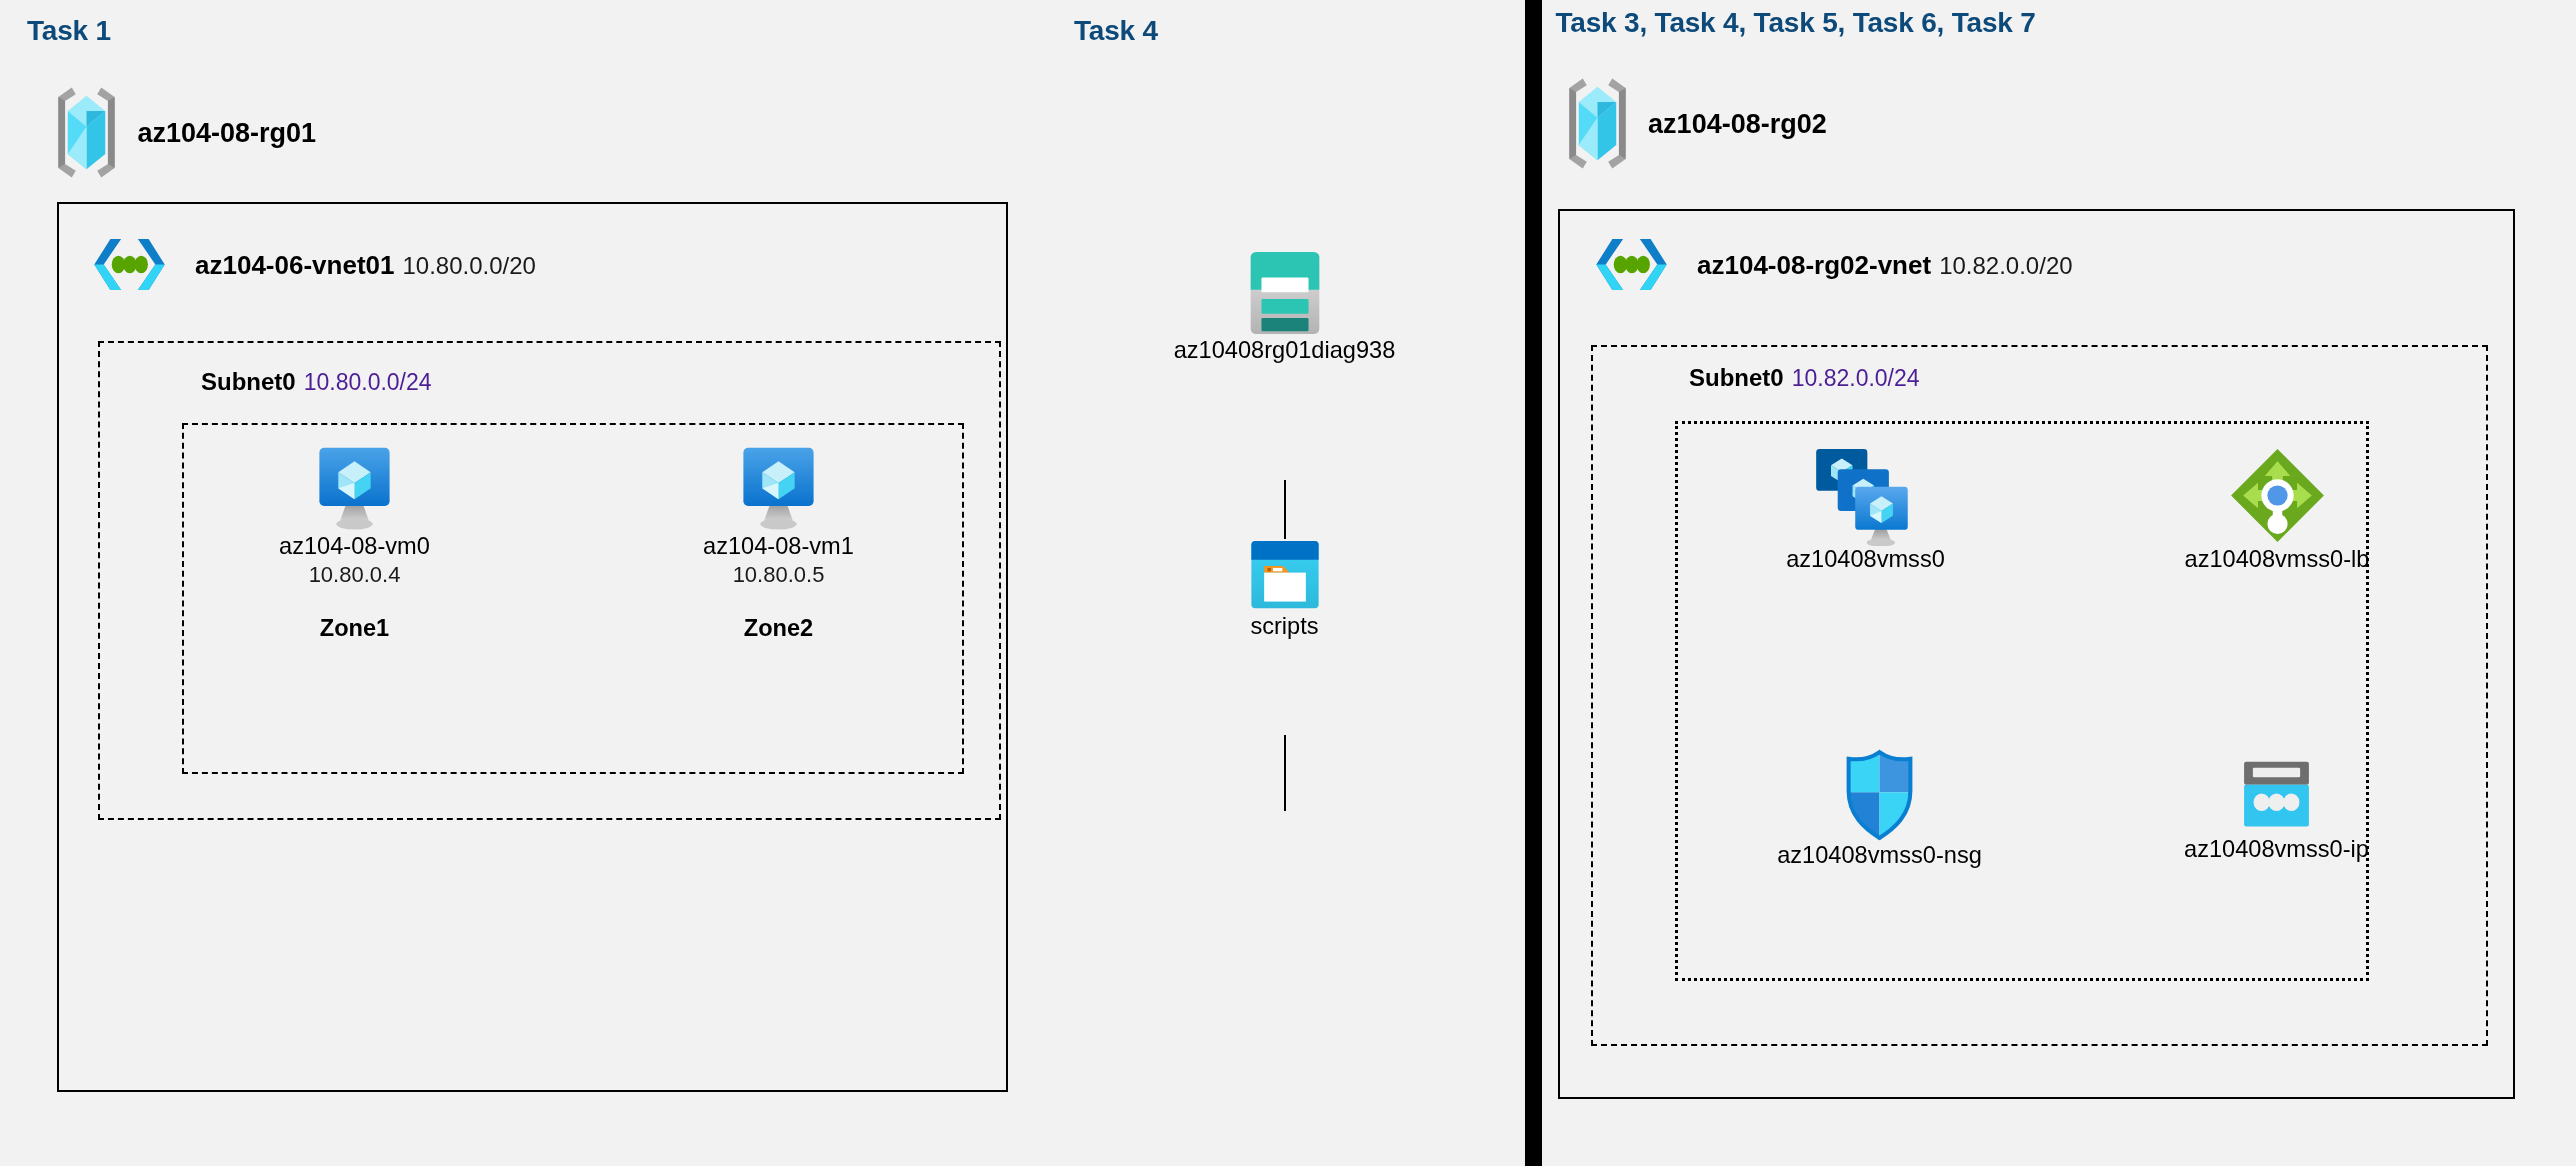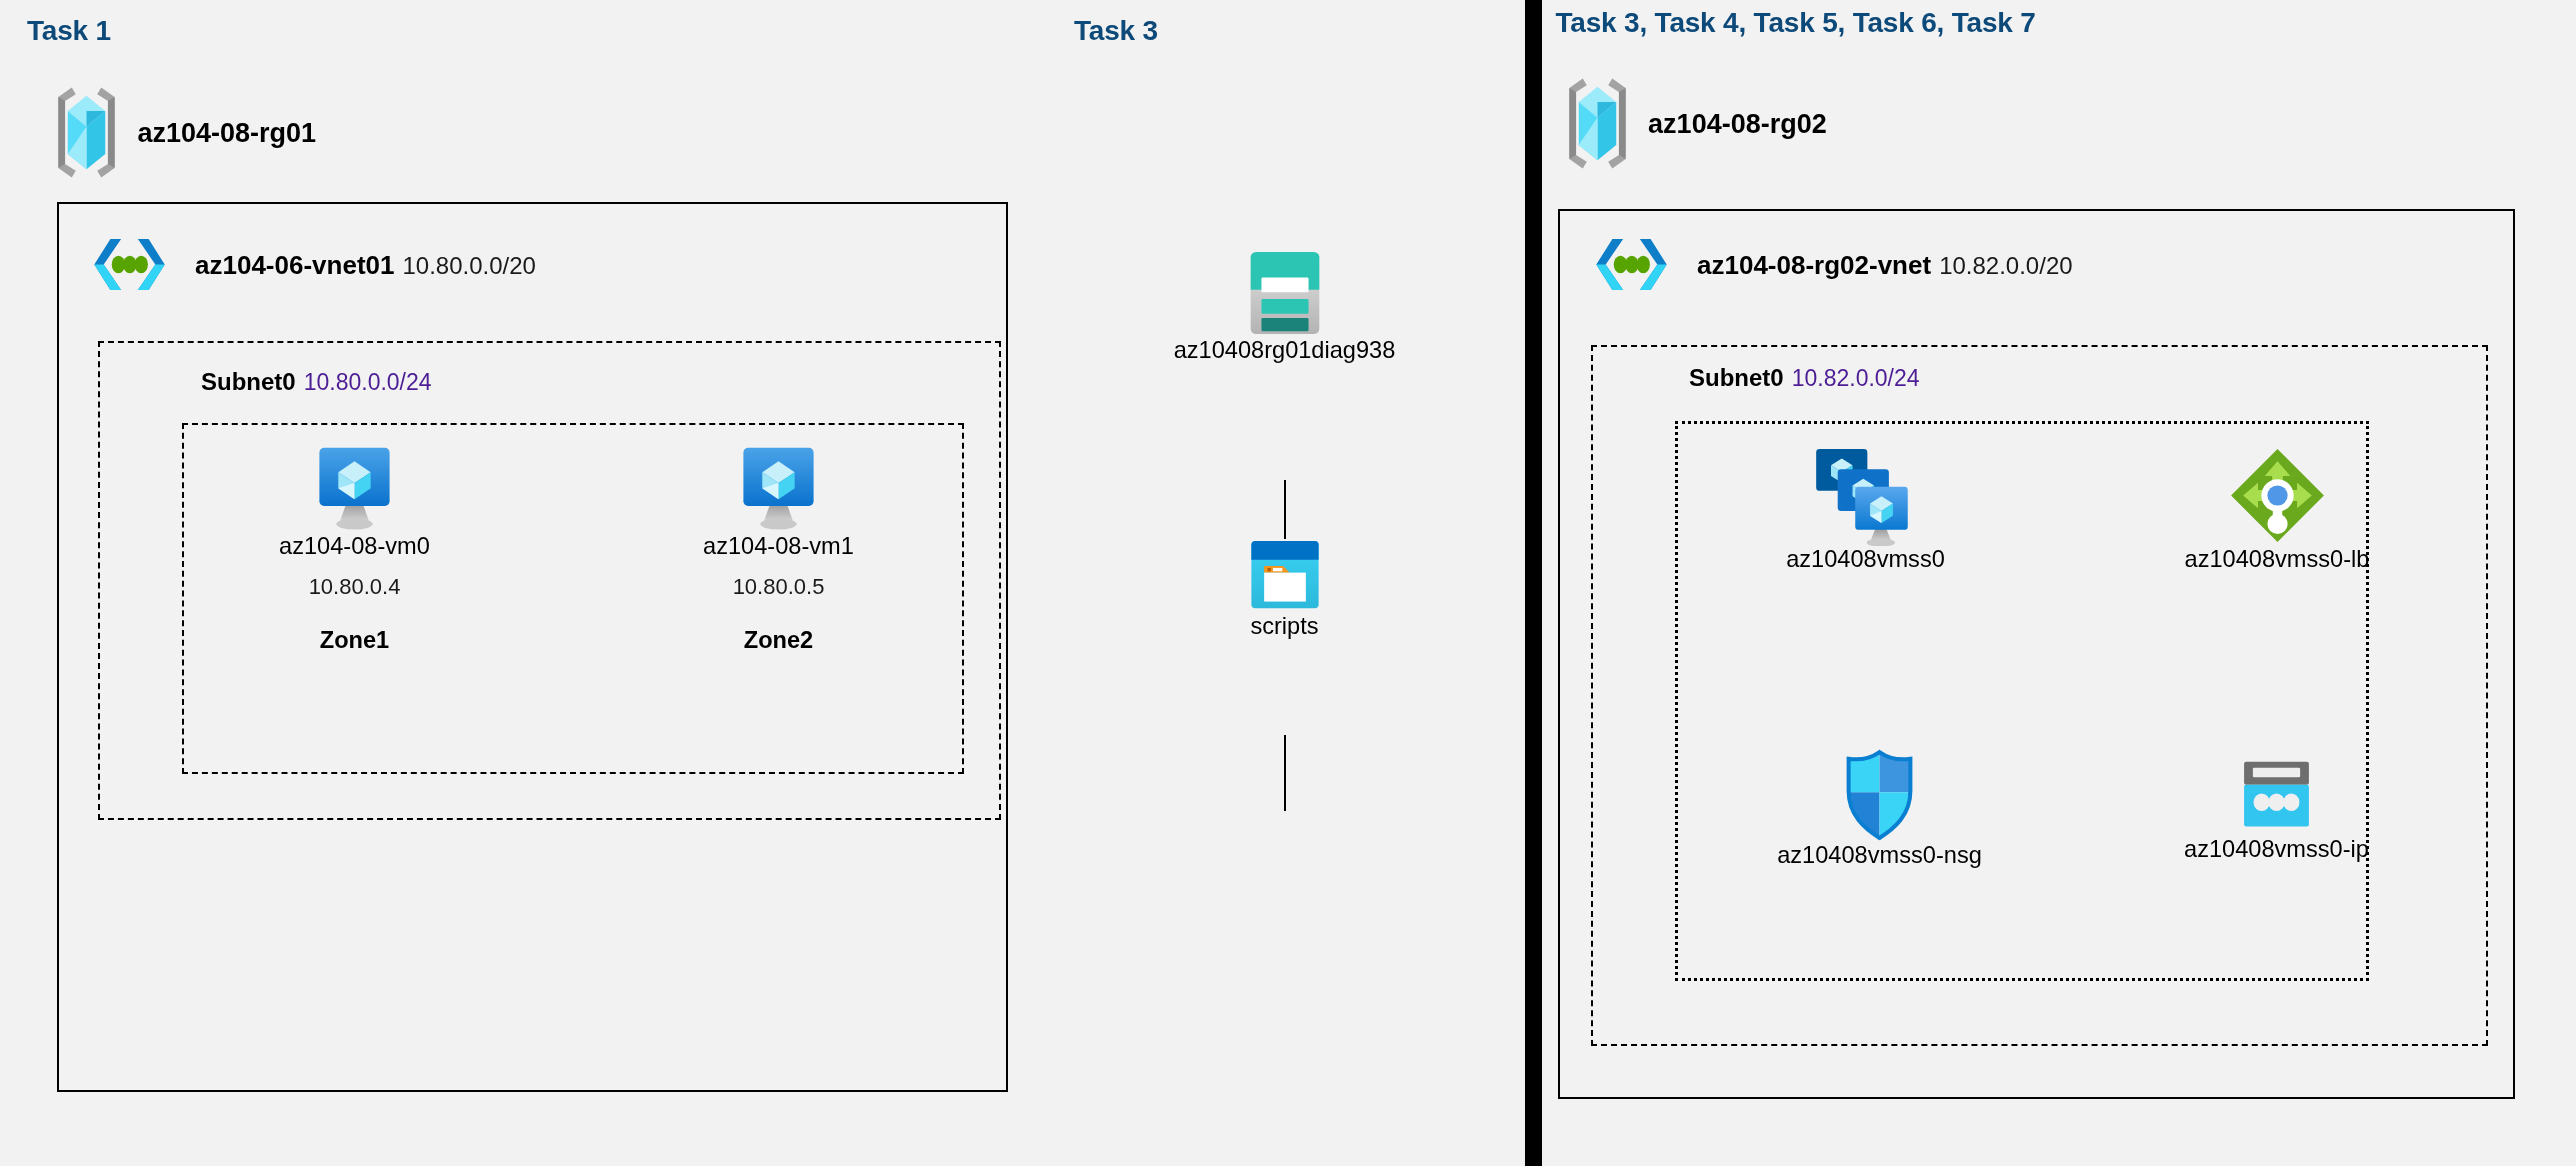--- a/index.html
+++ b/index.html
@@ -50,21 +50,21 @@
   .vnet-name { font-size: 26px; font-weight: bold; color: #000; white-space: nowrap; }
   .vnet-cidr { font-size: 24px; font-weight: normal; color: #1a1a1a; white-space: nowrap; margin-left: 8px; }
 
   .subnet-label { position: absolute; white-space: nowrap; }
   .subnet-name { font-size: 24px; font-weight: bold; color: #000; }
   .subnet-cidr { font-size: 23px; font-weight: normal; color: #4c1d95; margin-left: 8px; }
 
   
   .node { position: absolute; text-align: center; }
   .node .cap { font-size: 23.6px; font-weight: normal; color: #000; white-space: nowrap; margin-top: 0; }
-  .node .sub { font-size: 22px; font-weight: normal; color: #1a1a1a; white-space: nowrap; margin-top: 14px; }
+  .node .sub { font-size: 22px; font-weight: normal; color: #1a1a1a; white-space: nowrap; margin-top: 2px; }
   .node .zone { font-size: 23.6px; font-weight: bold; color: #000; white-space: nowrap; margin-top: 27px; }
 
   .icon-wrap { display: flex; justify-content: center; align-items: flex-end; }
 
   
   .connector { position: absolute; background: #000; width: 2px; }
 </style>
 </head>
 <body>
 
@@ -175,21 +175,21 @@
         </svg>
       </div>
       <div class="cap">az104-08-vm1</div>
       <div class="sub">10.80.0.5</div>
       <div class="zone">Zone2</div>
     </div>
   </div>
 
   <div class="task-panel" style="left:1044px; top:0px; width:481px; height:1166px;">
 
-    <div class="task-title" style="left:30px; top:15px;">Task 3</div>
+    <div class="task-title" style="left:30px; top:15px;">Task 4</div>
 
     <div class="node" style="left:82px; top:249px; width:317px;">
       <div class="icon-wrap">
         <svg width="74" height="88" viewBox="0 0 110 130">
           <defs>
             <linearGradient id="stBody" x1="0" y1="0" x2="0" y2="1">
               <stop offset="0%" stop-color="#e3e3e3"></stop>
                 <stop offset="100%" stop-color="#b3b3b3"></stop>
             </linearGradient>
           </defs>

